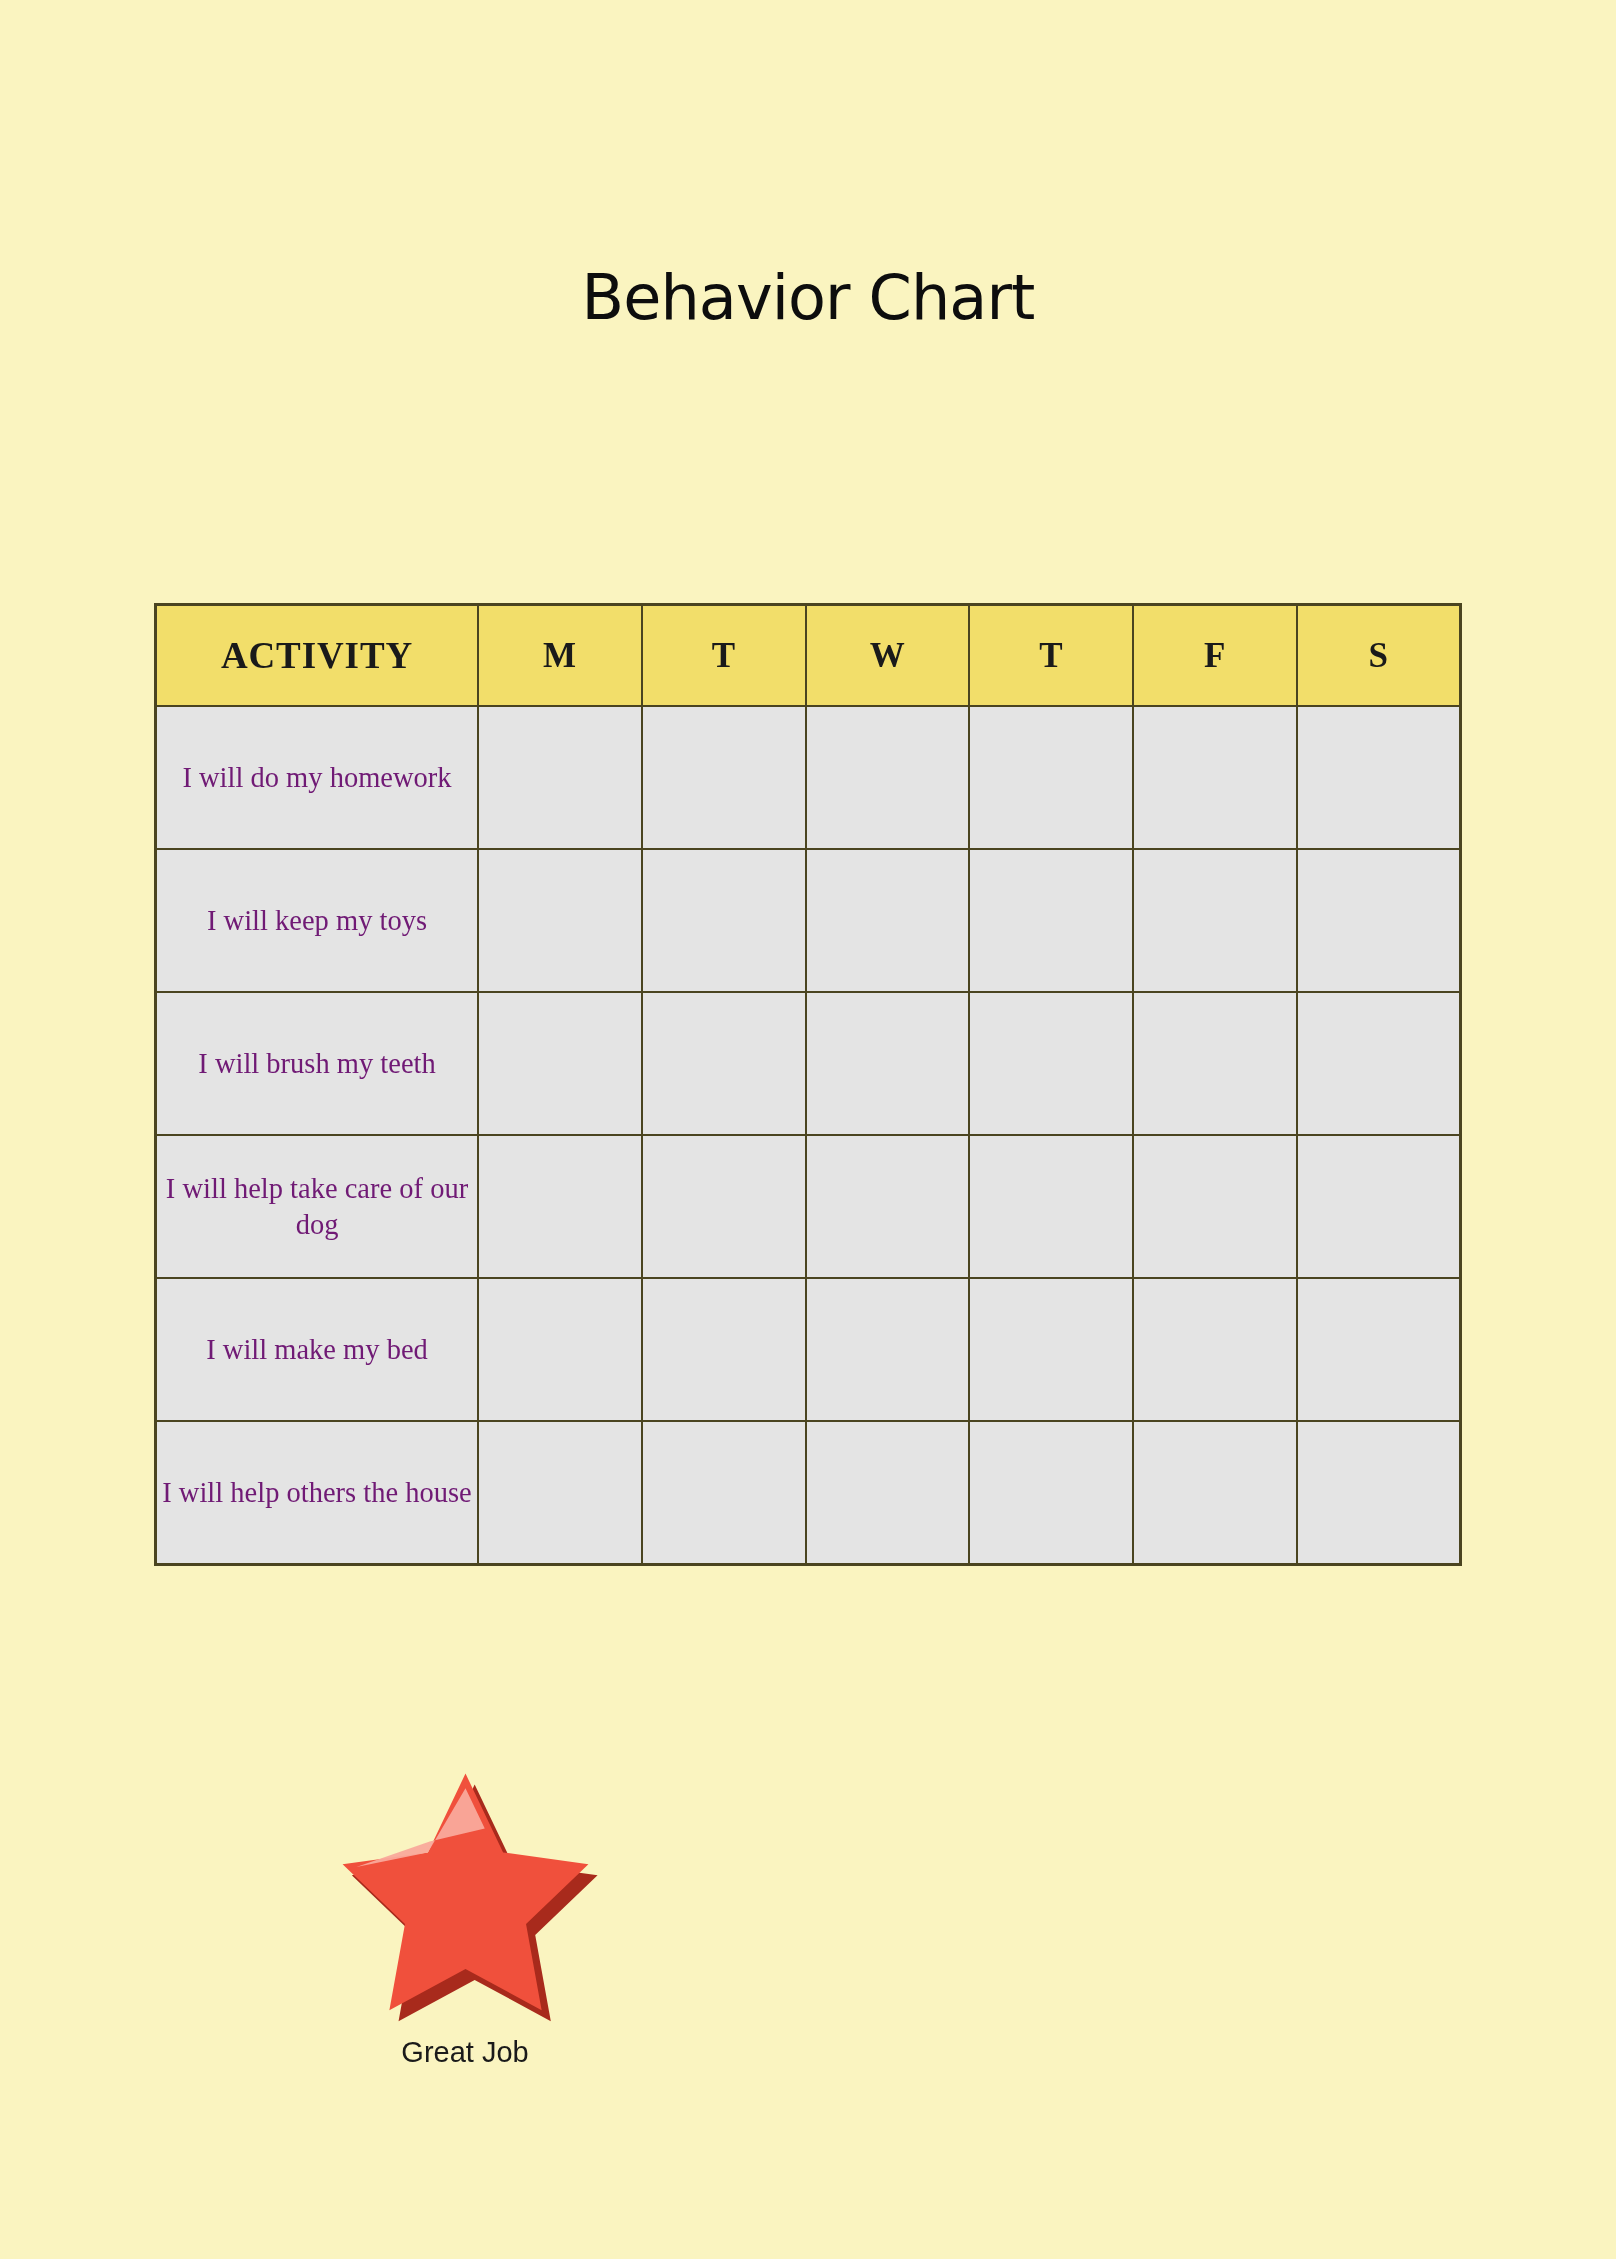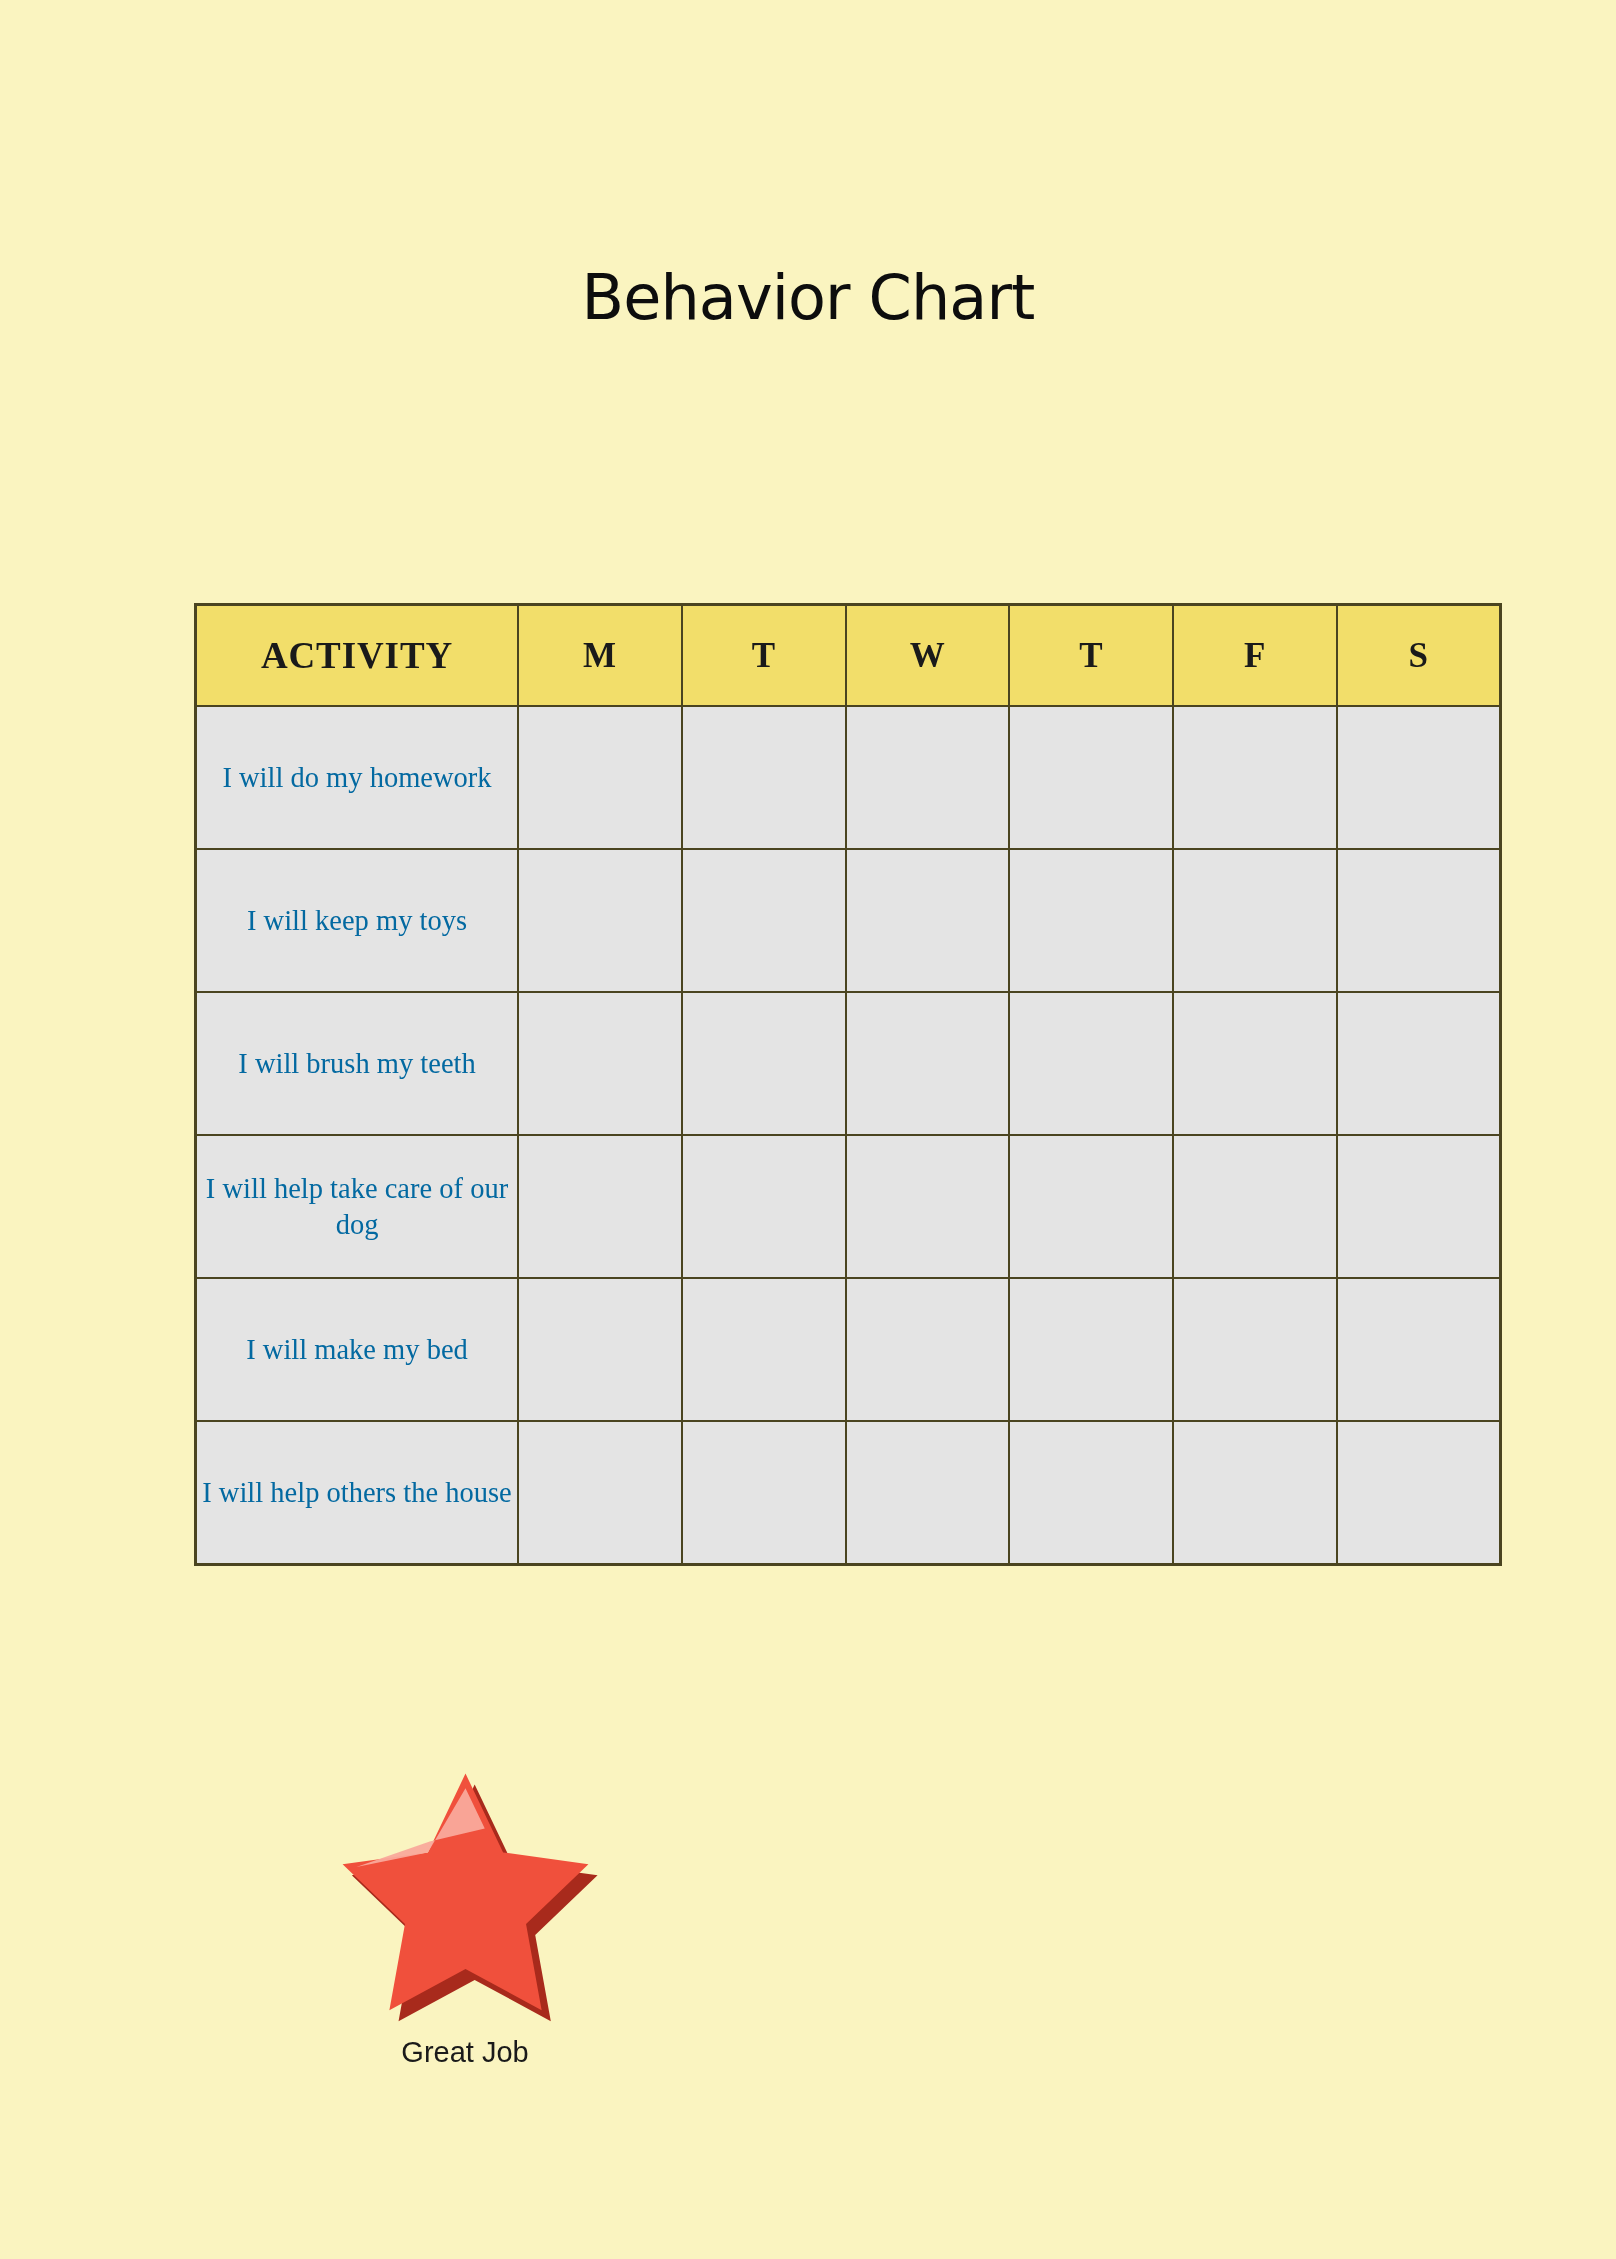--- a/index.html
+++ b/index.html
@@ -35,21 +35,20 @@
     position: absolute;
     left: 154px;
     top: 591px;
     width: 1308px;
   }
   table.behavior {
     border-collapse: collapse;
     width: 1308px;
     table-layout: fixed;
     border: 3.7px solid #4a4420;
-    margin-left: 40px;
   }
   table.behavior th, table.behavior td {
     border: 2.8px solid #4a4420;
     padding: 0;
   }
   thead th {
     background: #F2DE6A;
     height: 99px;
     font-family: "Liberation Serif", serif;
     font-weight: bold;
@@ -67,21 +66,21 @@
     letter-spacing: 0.5px;
   }
   tbody td {
     background: #E4E4E4;
     height: 141px;
     vertical-align: middle;
   }
   td.activity-cell {
     text-align: center;
     font-size: 28.5px;
-    color: #0369a1;
+    color: #701a75;
     line-height: 1.25;
     padding: 0 14.7px;
   }
   .legend {
     position: absolute;
     left: 154px;
     top: 1745px;
     width: 1308px;
     display: flex;
     justify-content: flex-start;

